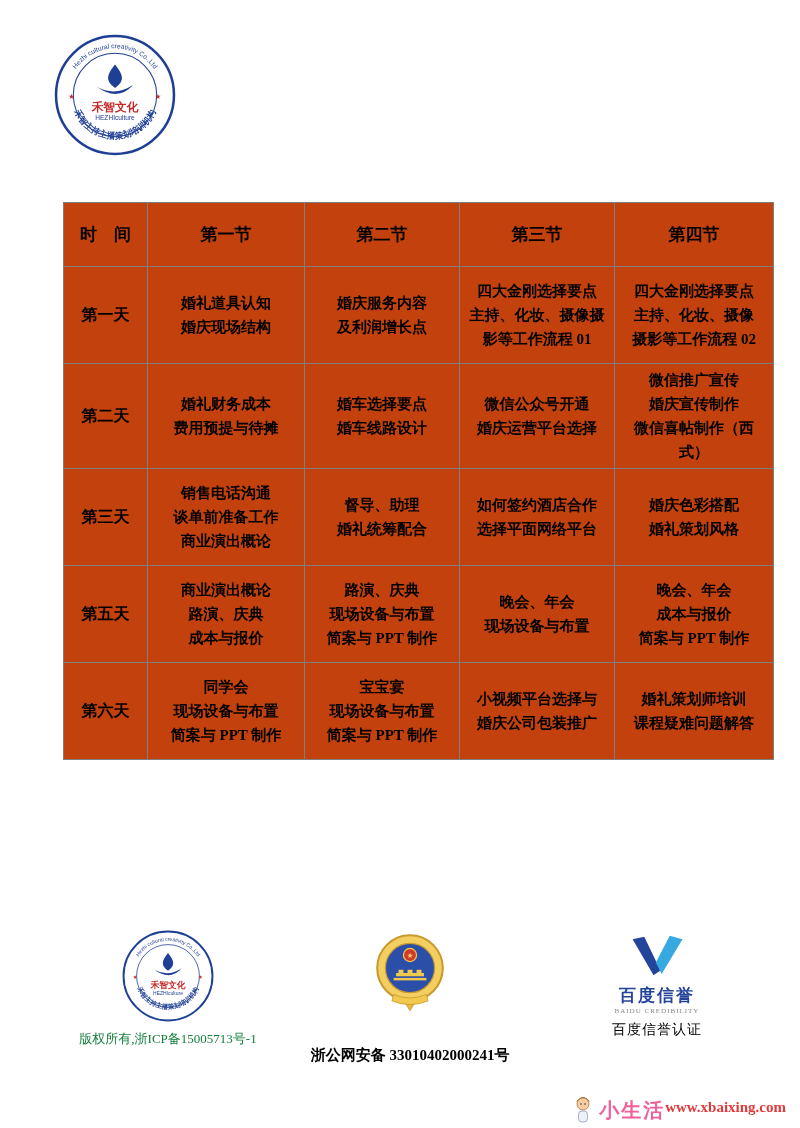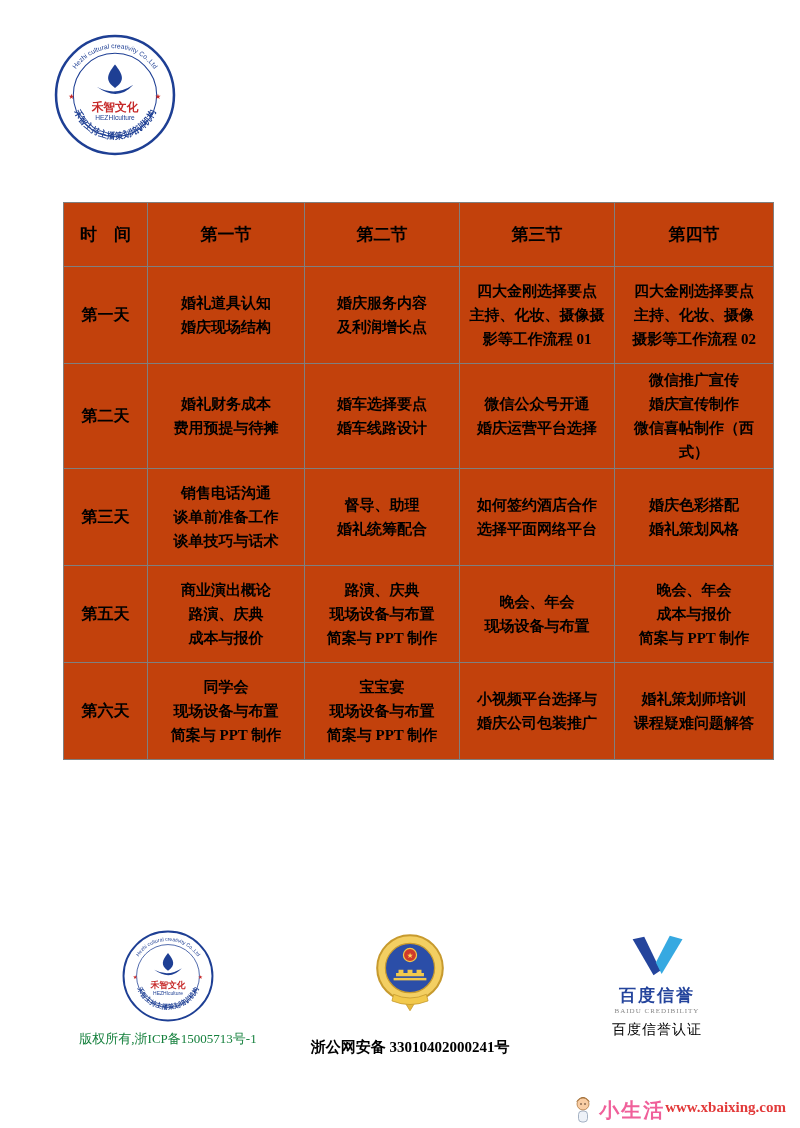--- a/index.html
+++ b/index.html
@@ -27,21 +27,21 @@
   .schedule th { height:64px; font-size:17px; font-weight:700; }
   .schedule td { height:97px; font-size:15px; font-weight:700; line-height:1.6; }
   .schedule td.time-cell { font-size:16px; }
   
   .footer-col { position:absolute; text-align:center; }
   .footer-hezhi { left:52px; top:930px; width:232px; }
   .footer-hezhi svg { width:92px; height:92px; }
   .icp-text { margin-top:4px; font-size:13px; color:#15803d; }
   .footer-police { left:300px; top:932px; width:220px; }
   .footer-police svg { width:82px; height:82px; }
-  .police-text { margin-top:20px; font-size:15px; font-weight:700; color:#000; white-space:nowrap; }
+  .police-text { margin-top:28px; font-size:15px; font-weight:700; color:#000; white-space:nowrap; }
   .footer-baidu { left:582px; top:934px; width:150px; }
   .footer-baidu svg { width:58px; height:44px; }
   .baidu-title { font-size:17px; font-weight:700; color:#24449c; letter-spacing:2px; margin-top:2px; }
   .baidu-sub { font-size:7px; color:#8a8a8a; letter-spacing:1px; }
   .baidu-cert { margin-top:6px; font-size:14px; color:#000; letter-spacing:1px; }
   
   .watermark { position:absolute; right:14px; bottom:2px; display:flex; align-items:center; gap:4px; }
   .wm-texts { display:flex; flex-direction:row; line-height:1.1; }
   .wm-name { font-size:20px; font-weight:900; color:#f0609a; letter-spacing:2px; }
   .wm-url { font-size:15px; font-weight:700; color:#e23a3a; }
@@ -113,21 +113,21 @@
         <td>微信公众号开通
 婚庆运营平台选择</td>
         <td>微信推广宣传
 婚庆宣传制作
 微信喜帖制作（西式）</td>
       </tr>
       <tr>
         <td class="time-cell">第三天</td>
         <td>销售电话沟通
 谈单前准备工作
-谈单技巧与话术</td>
+商业演出概论</td>
         <td>督导、助理
 婚礼统筹配合</td>
         <td>如何签约酒店合作
 选择平面网络平台</td>
         <td>婚庆色彩搭配
 婚礼策划风格</td>
       </tr>
       <tr>
         <td class="time-cell">第五天</td>
         <td>商业演出概论

